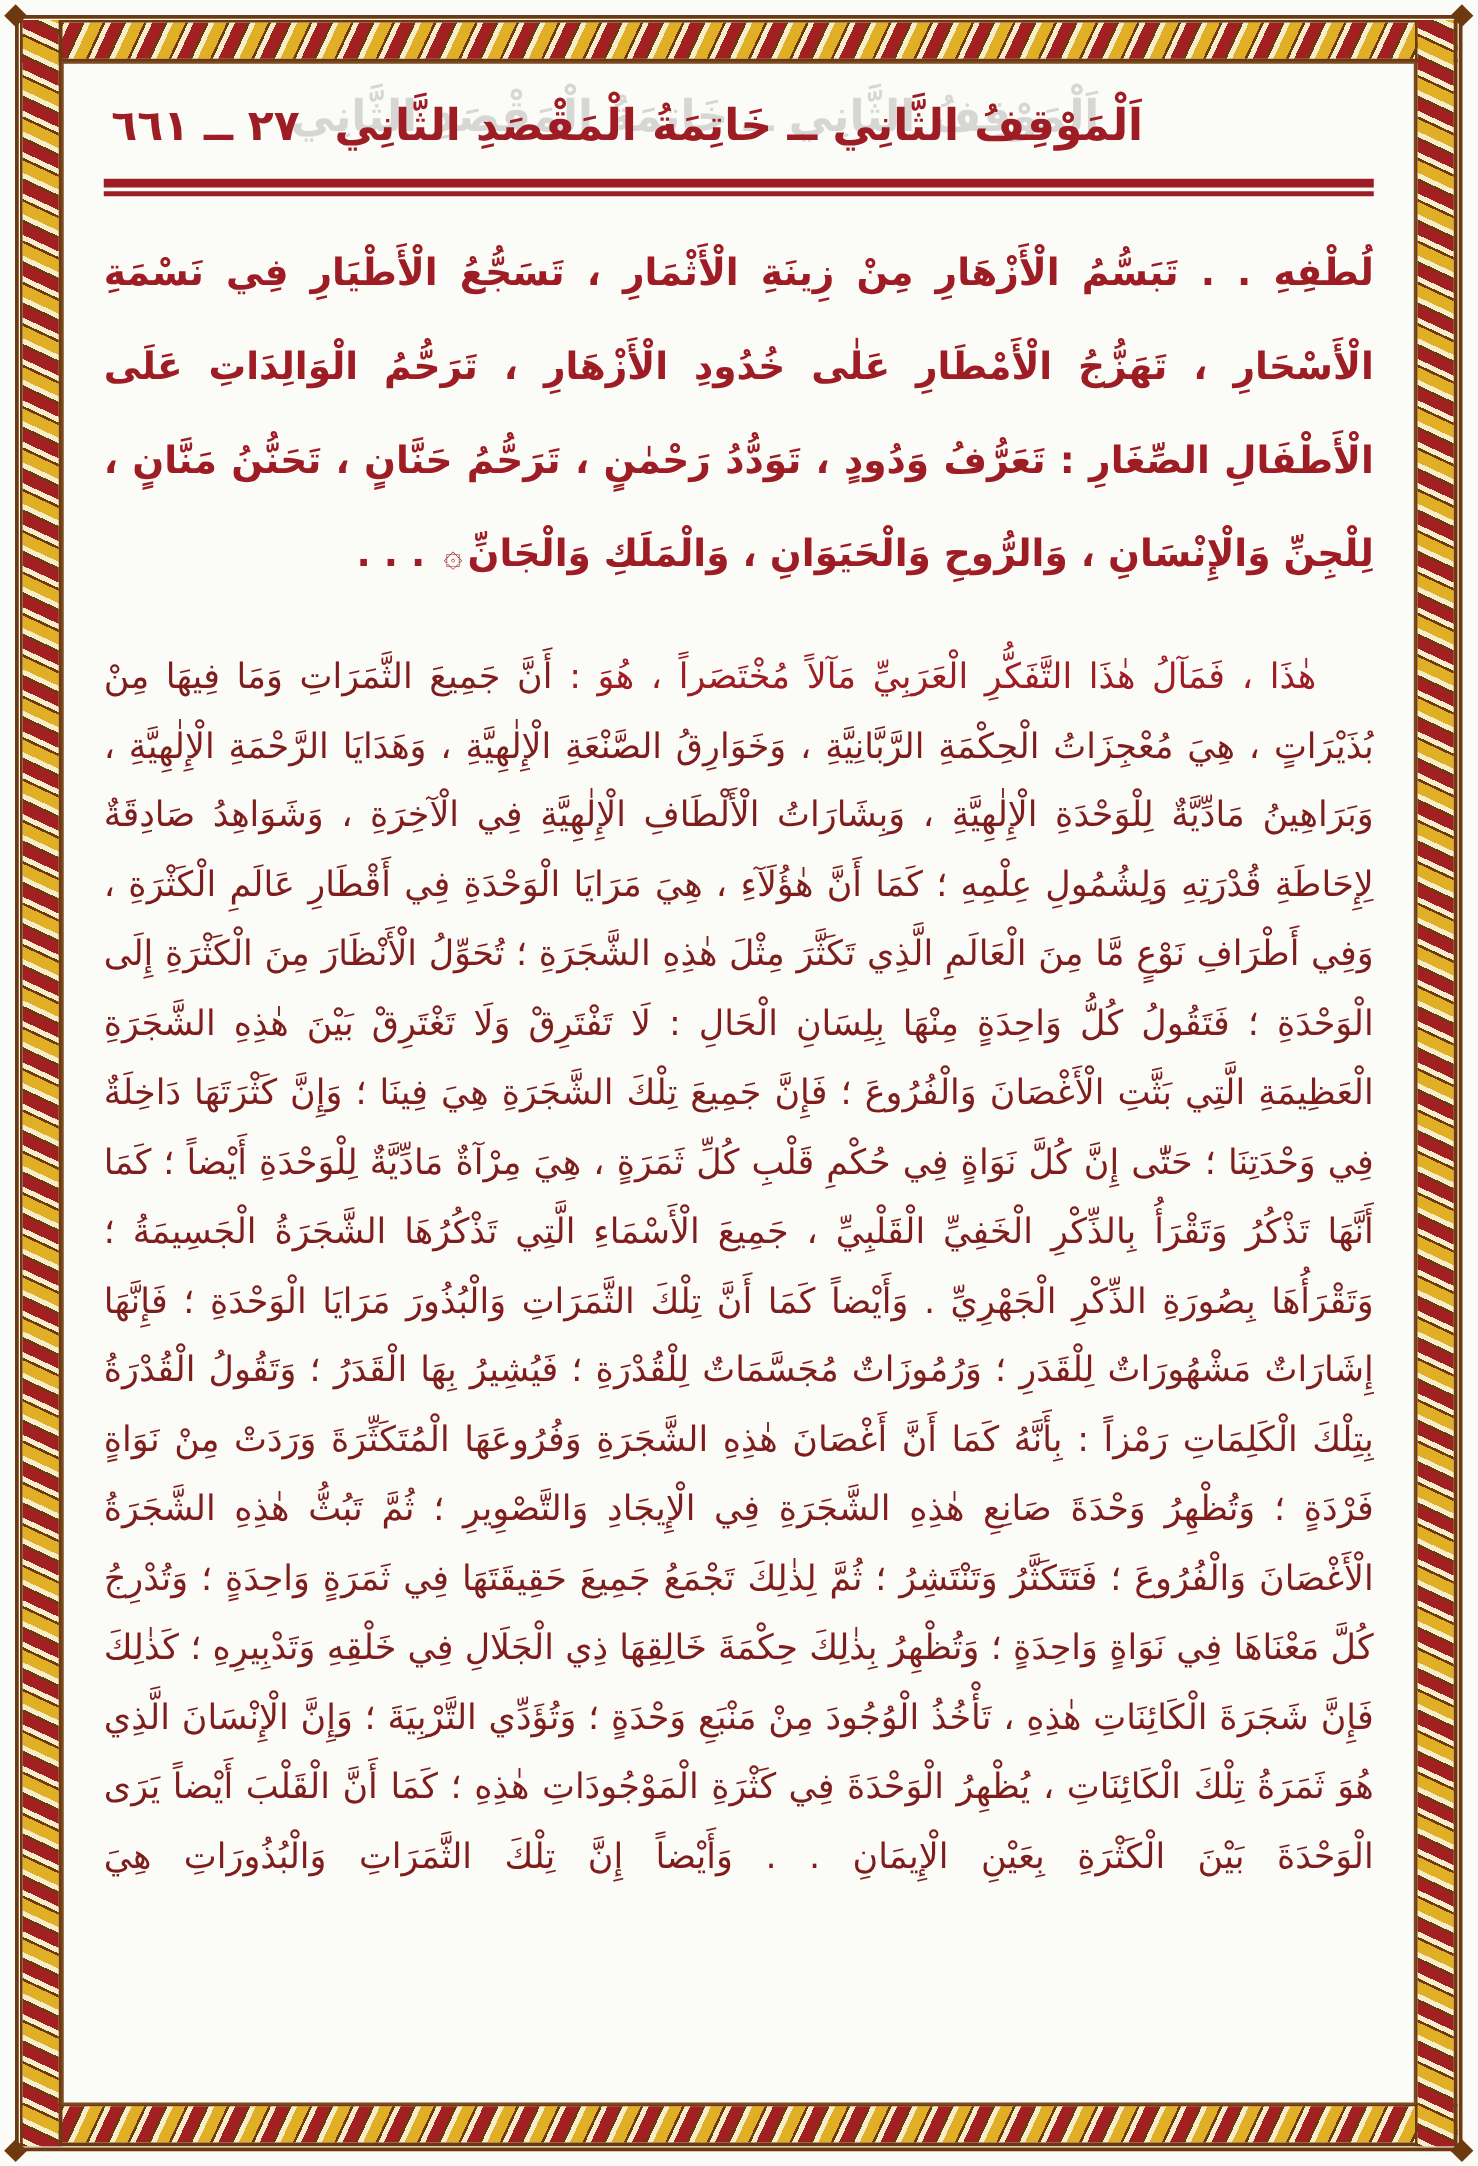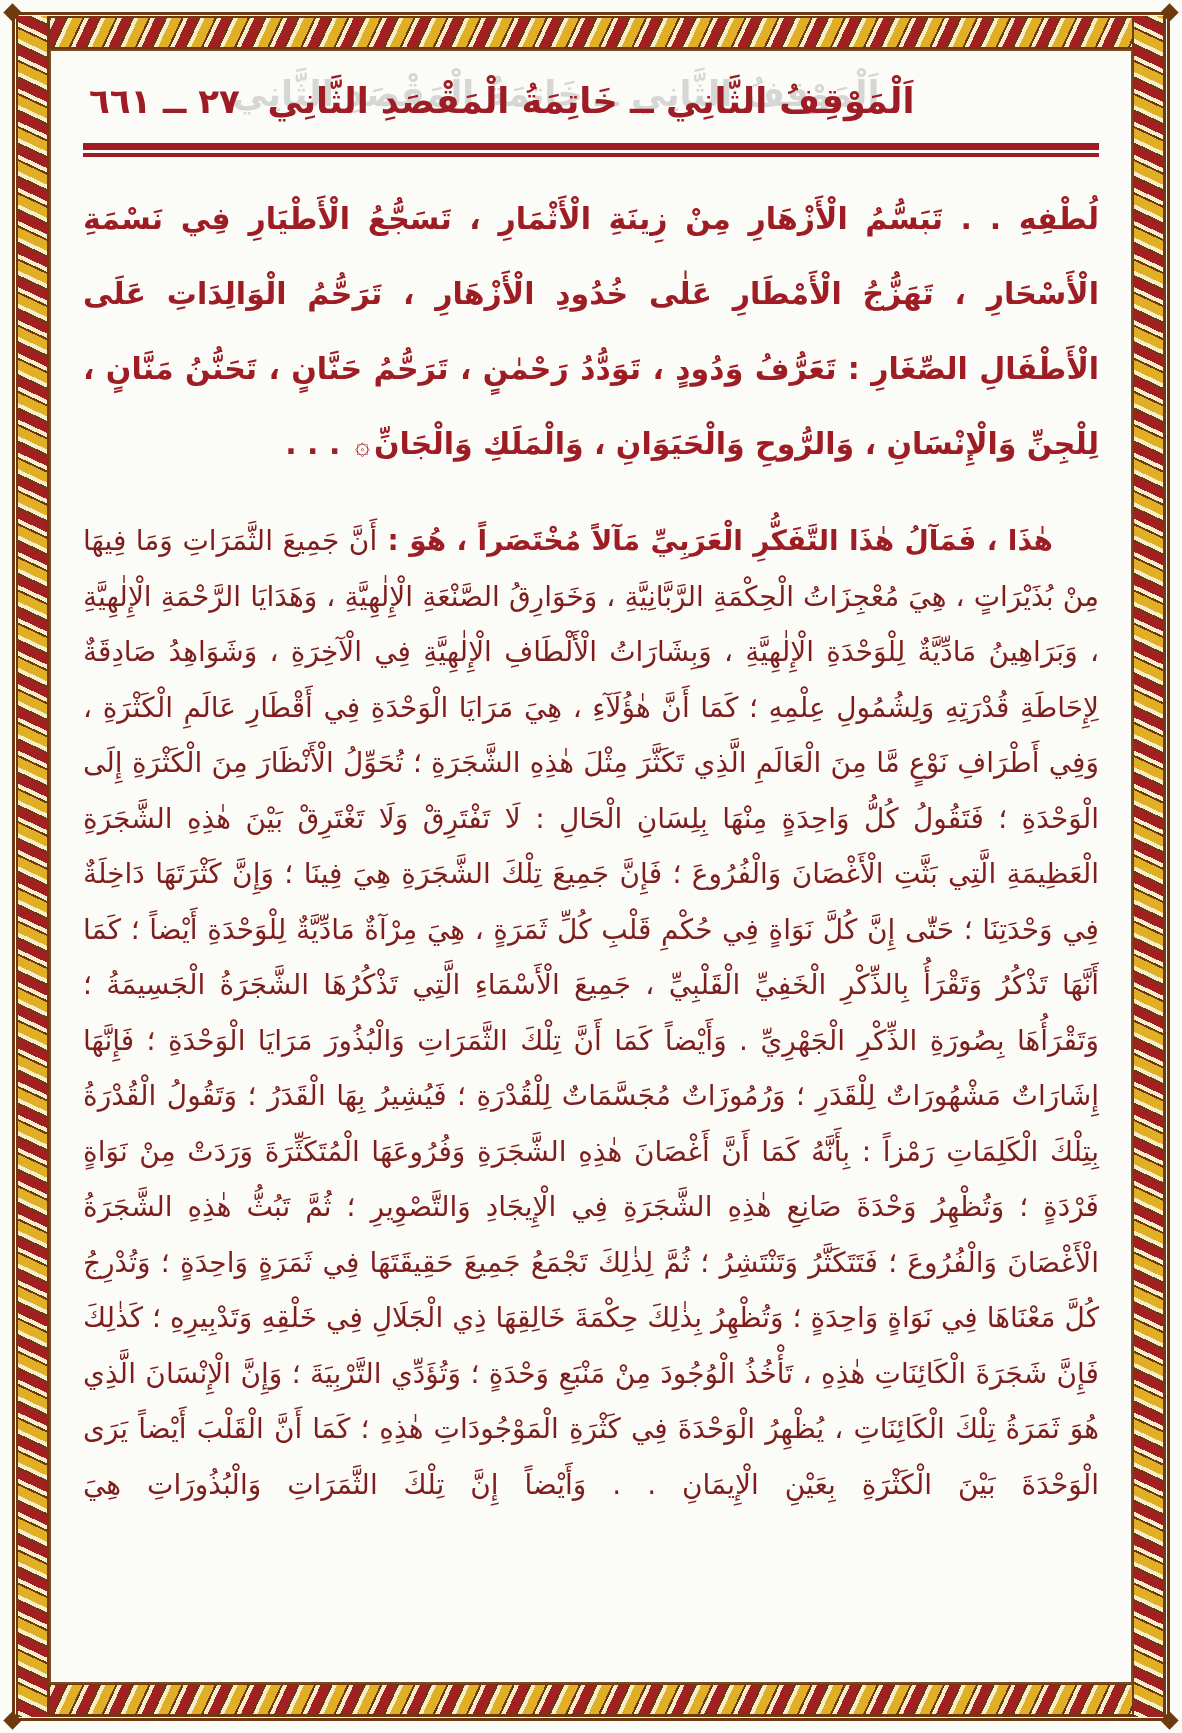--- a/index.html
+++ b/index.html
@@ -74,21 +74,21 @@
     color:#9e1d24;font-weight:bold;
     font-size:30px;line-height:75px;
   }
   .ornament{font-weight:normal;font-size:26px;padding:0 4px;}
   .body-para{
     margin-top:30px;
     font-size:28px;line-height:55.5px;
     text-align-last:justify;
     text-indent:46px;
   }
-  .lead-red{color:#9e1d24;font-weight:bold;}
+  .lead-red{color:#9e1d24;font-weight:normal;}
   .body-black{color:#7f1d1d;}
 </style>
 </head>
 <body>
 
 <div class="page">
 
   <div class="corner tl"></div>
   <div class="corner tr"></div>
   <div class="corner bl"></div>

